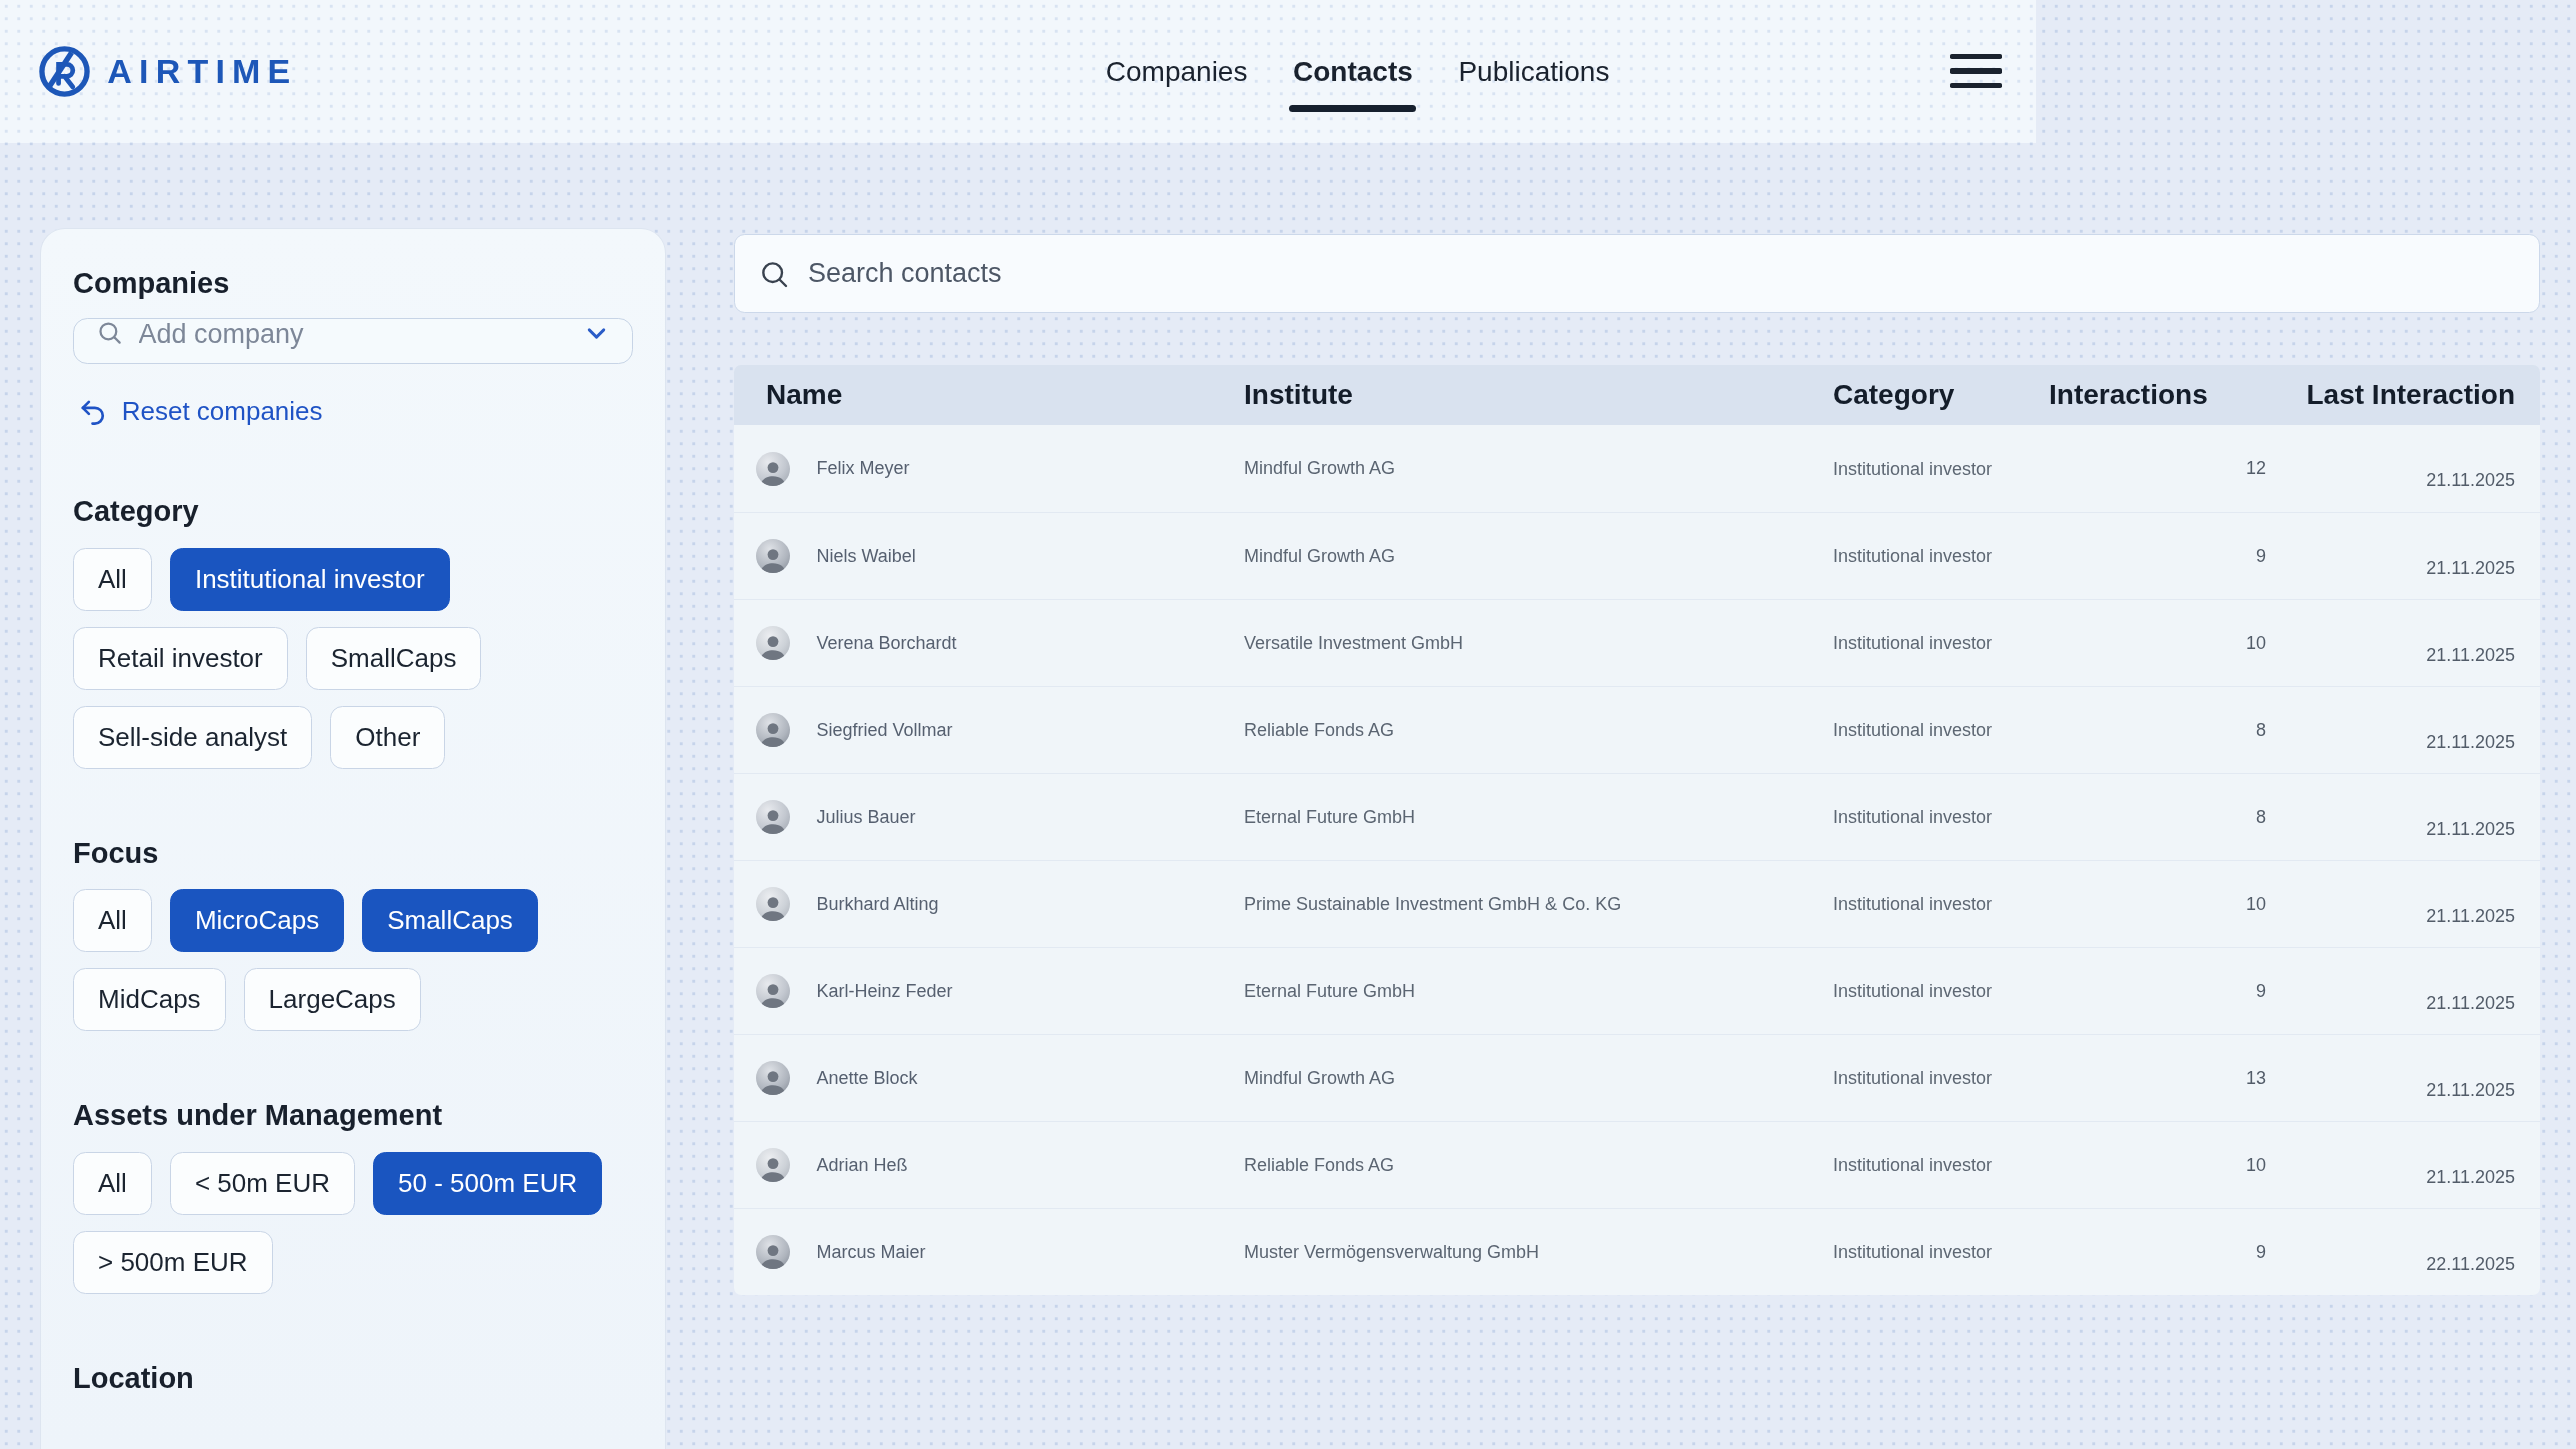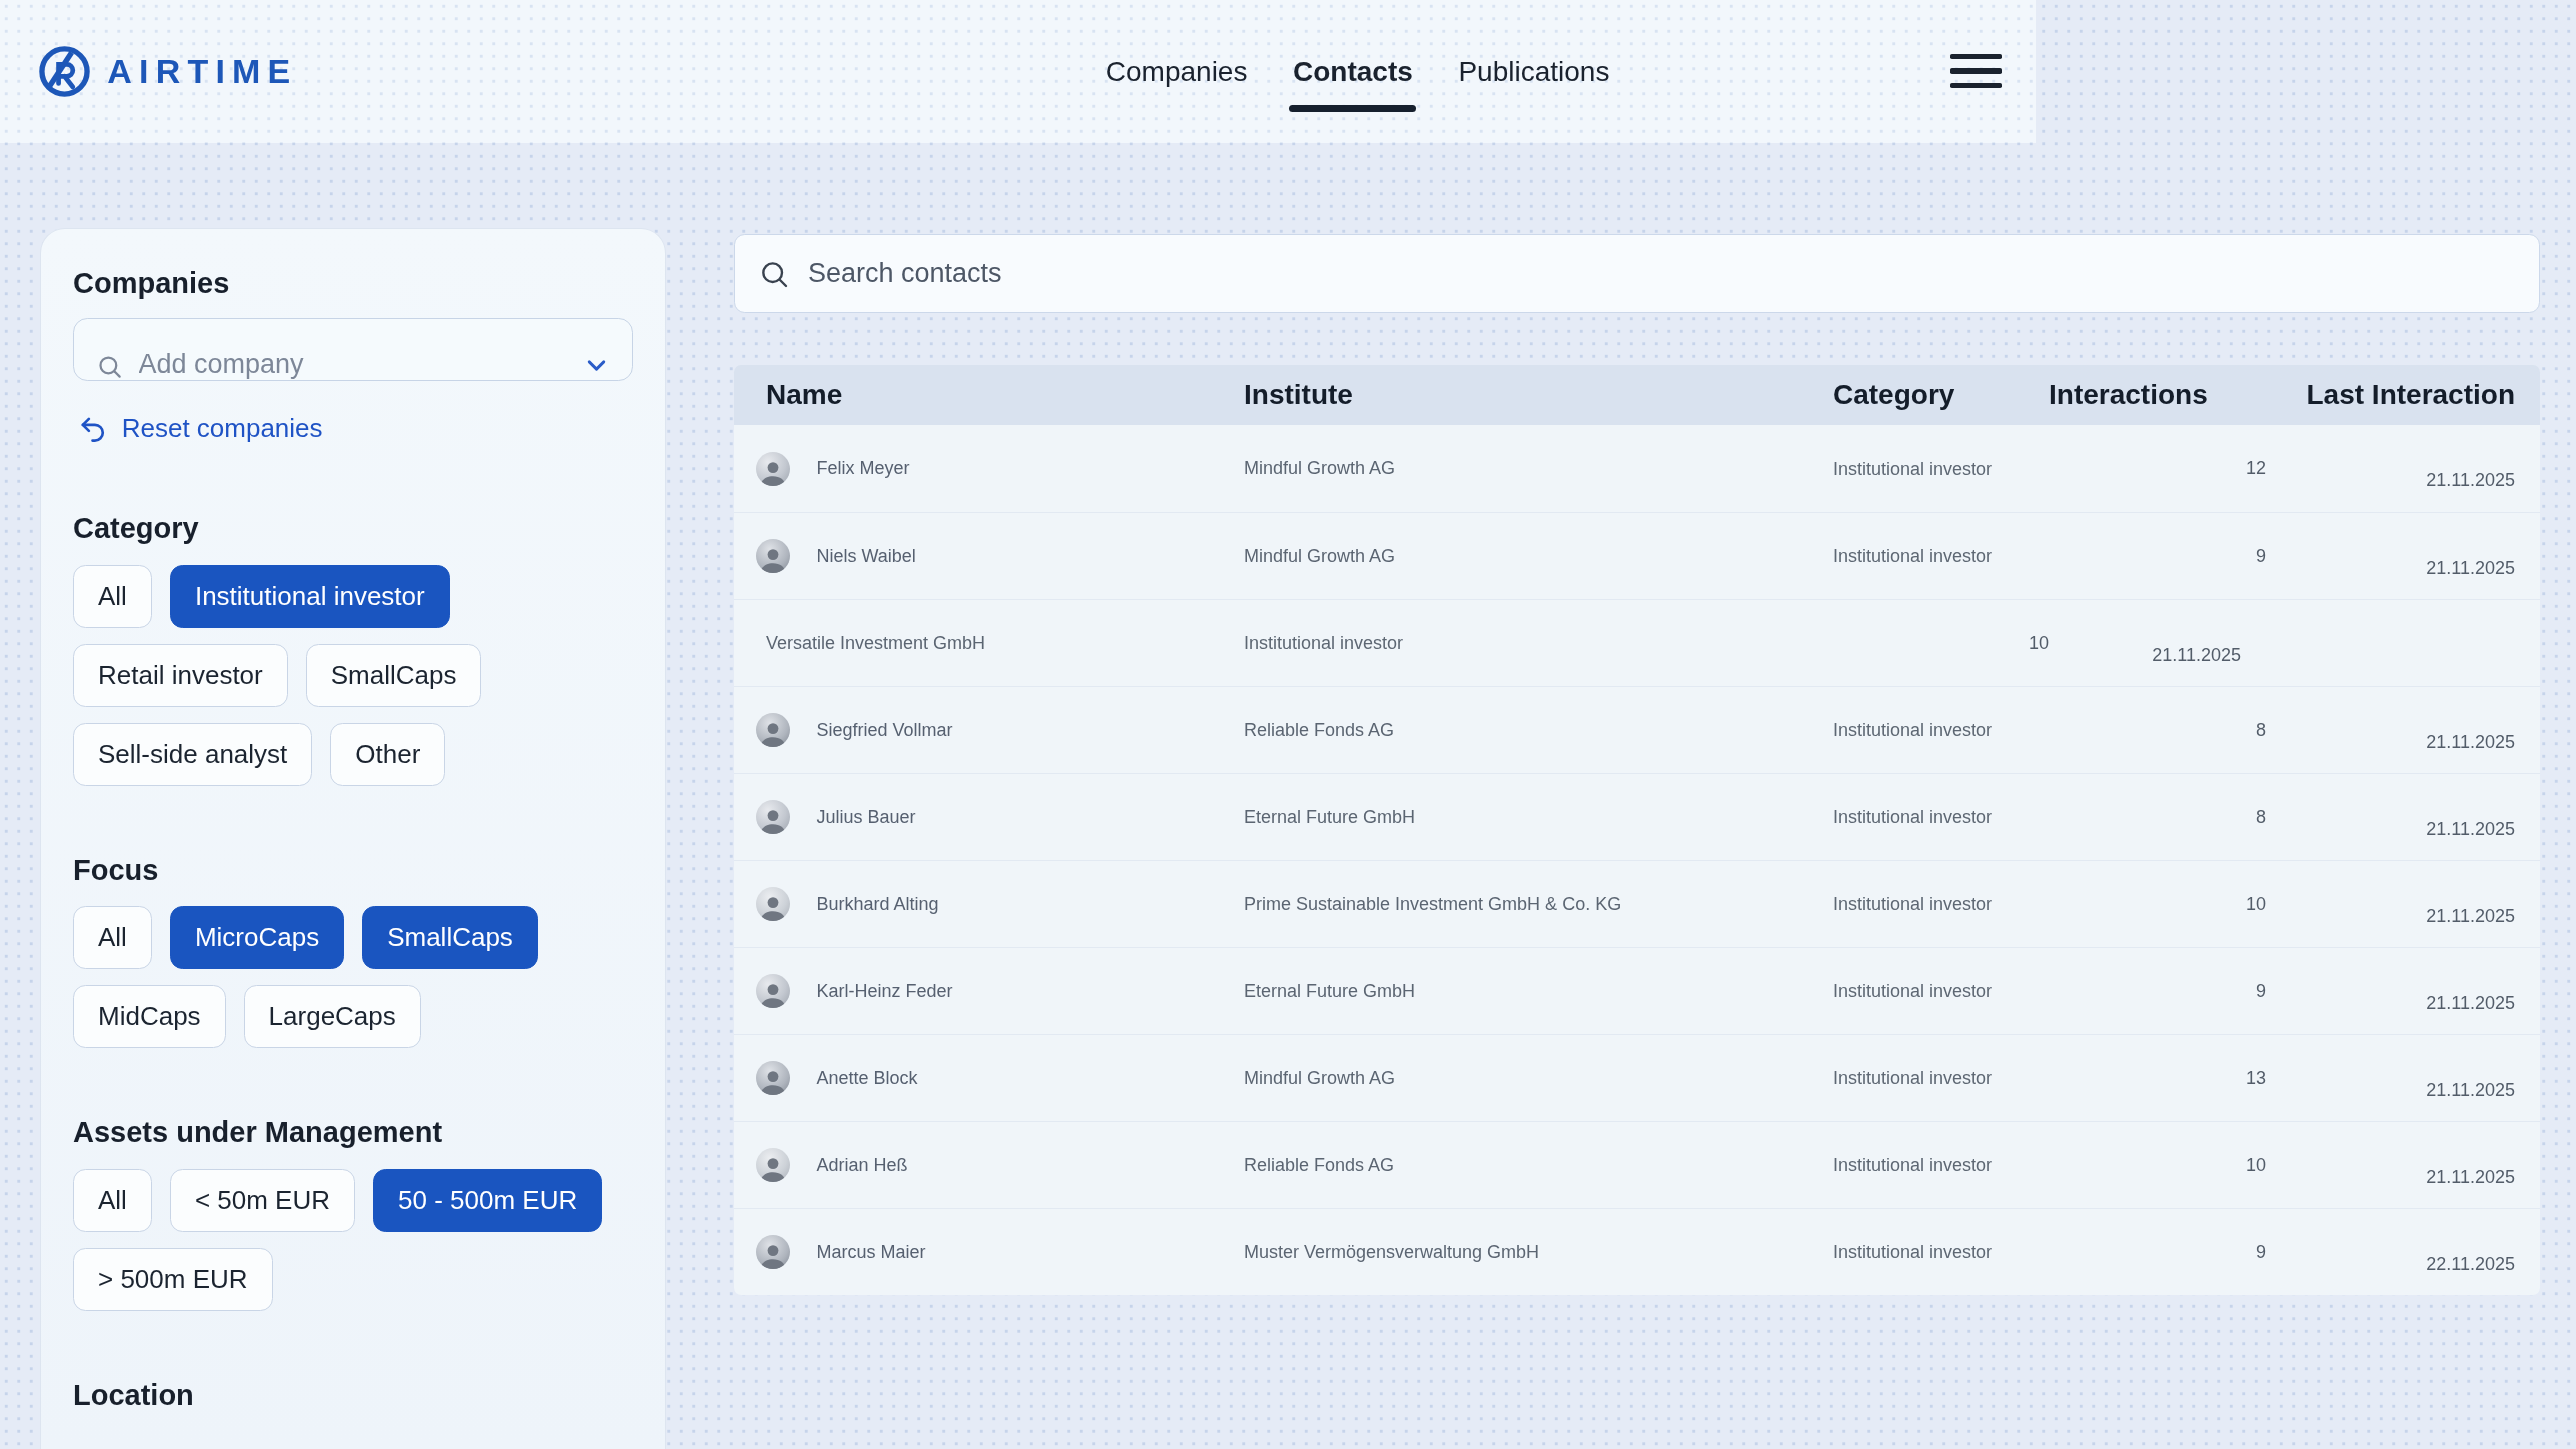--- a/index.html
+++ b/index.html
@@ -36,22 +36,22 @@
   
   .sidebar{
     position:absolute; left:40px; top:228px; width:626px; height:1221px;
     background:linear-gradient(180deg,#f3f8fc 0%, #eef4fa 100%);
     border:1.8px solid #dde5f0; border-bottom:none;
     border-radius:25px 25px 0 0;
     padding:38px 32px 0 32px;
   }
   .side-heading{ font-size:29px; font-weight:600; color:#18202c; }
   .combo{
-    margin-top:18px; height:63px; border:1.8px solid #c7d4e6; border-radius:14.3px;
-    background:#f5fafd; display:flex; align-items:flex-end; padding:0 21.5px; gap:16px;
+    margin-top:18px; height:46px; border:1.8px solid #c7d4e6; border-radius:14.3px;
+    background:#f5fafd; display:flex; align-items:flex-start; padding:0 21.5px; gap:16px;
     color:#7d8798; cursor:text;
   }
   .combo input{
     flex:1; border:none; outline:none; background:transparent;
     font-family:"Liberation Sans",sans-serif; font-size:27px; color:#2a3340;
   }
   .combo input::placeholder{ color:#7d8798; }
   .selected-company{ margin-top:21.5px; display:flex; align-items:center; justify-content:space-between; padding:0 5.4px 0 9px; }
   .selected-company .co-name{ font-size:25px; letter-spacing:0.4px; color:#6b7583; }
   .remove-x{ font-size:27px; color:#2a5cc8; cursor:pointer; line-height:1; padding:1.8px 5.4px; }
@@ -250,20 +250,29 @@
             </svg>
           </span>
           <span>Niels Waibel</span>
         </div>
         <div class="td inst-cell">Mindful Growth AG</div>
         <div class="td cat-cell">Institutional investor</div>
         <div class="td num-cell">9</div>
         <div class="td date-cell">21.11.2025</div>
       </div>
       <div class="tr">
+        <div class="td name-cell">
+          <span class="avatar">
+            <svg width="30" height="27" viewBox="0 0 24 22" fill="#6f7681">
+              <circle cx="12" cy="7" r="4.4"></circle>
+              <path d="M2 22c0-5 4.4-8 10-8s10 3 10 8z"></path>
+            </svg>
+          </span>
+          <span>Verena Borchardt</span>
+        </div>
         <div class="td inst-cell">Versatile Investment GmbH</div>
         <div class="td cat-cell">Institutional investor</div>
         <div class="td num-cell">10</div>
         <div class="td date-cell">21.11.2025</div>
       </div>
       <div class="tr">
         <div class="td name-cell">
           <span class="avatar">
             <svg width="30" height="27" viewBox="0 0 24 22" fill="#6f7681">
               <circle cx="12" cy="7" r="4.4"></circle>

